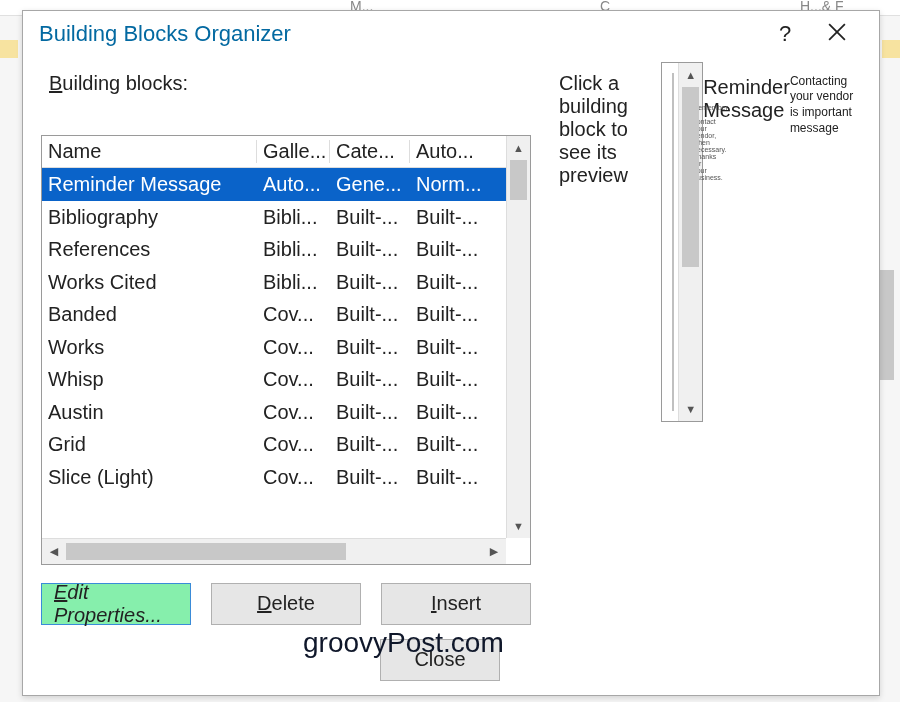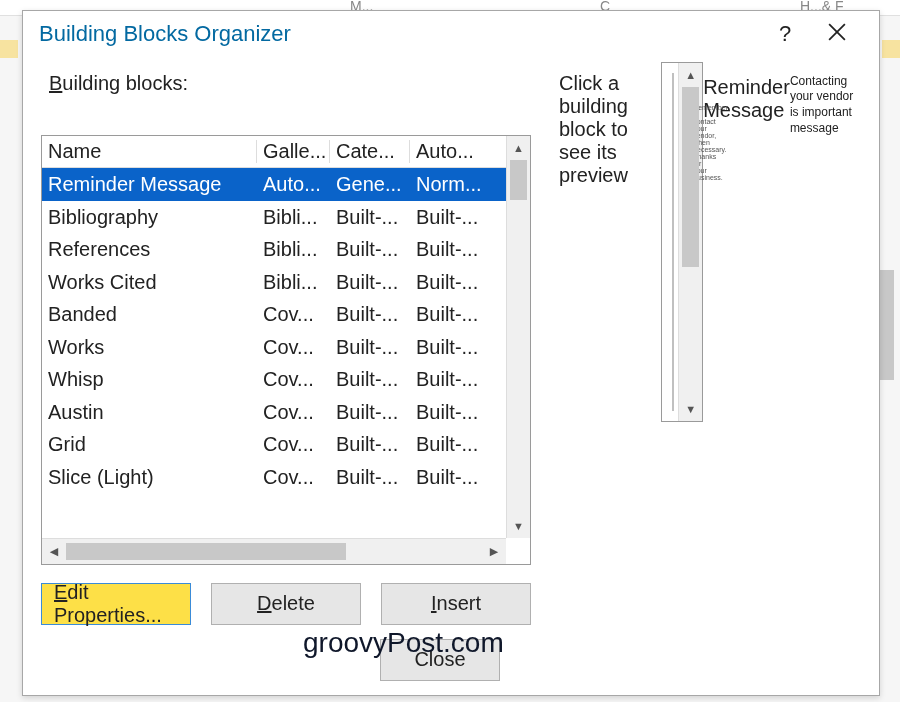--- a/index.html
+++ b/index.html
@@ -183,21 +183,22 @@
     min-width: 150px;
     background: #e6e6e6;
     border: 1px solid #b0b0b0;
     display:flex; align-items:center; justify-content:center;
     font-size: 20px;
     cursor:pointer;
     padding: 0 12px;
   }
   .btn.primary-outline {
     border: 1px solid #3a8bd8;
-    background: #fde047;
+    background: #86efac;
+    font-style: italic;
   }
 
   .preview-box {
     border: 1px solid #9a9a9a;
     height: 360px;
     position: relative;
     background: #fff;
     display:flex;
   }
   .preview-page {

